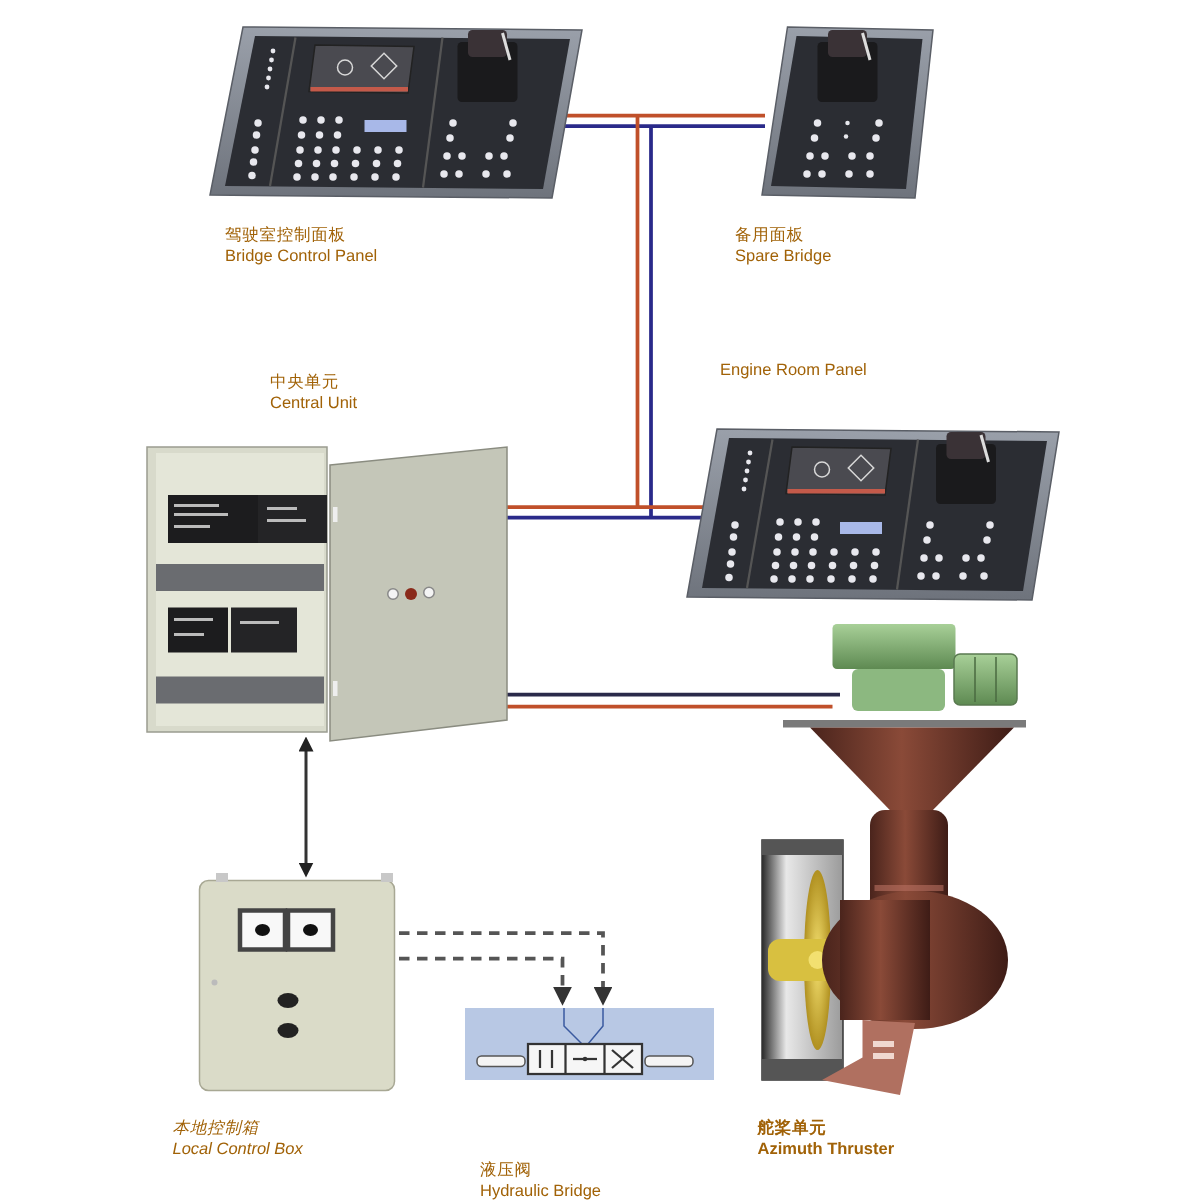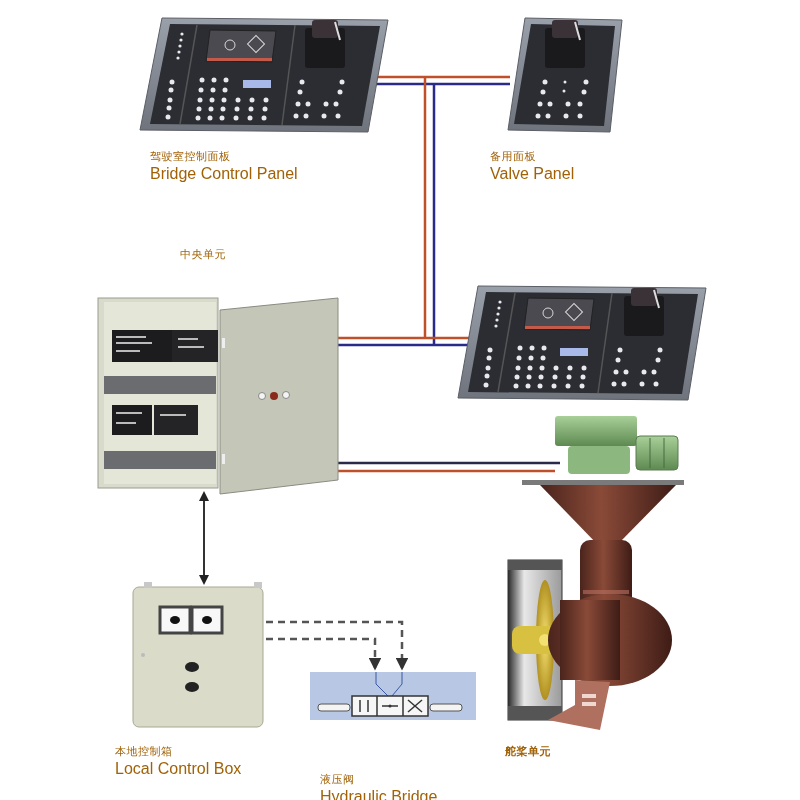--- a/index.html
+++ b/index.html
@@ -1,21 +1,21 @@
 <!DOCTYPE html>
 <html><head>
   <meta charset="utf-8">
   <style>
     * { box-sizing: border-box; margin: 0; padding: 0; }
     html, body { width: 800px; height: 800px; background: #ffffff; overflow: hidden; }
     body { position: relative; font-family: "DejaVu Sans", sans-serif; }
     #diagram { position: absolute; left: 0; top: 0; width: 800px; height: 800px; }
     .label { position: absolute; text-align: left; color: #a16207; line-height: 1.3; }
     .label .zh { font-size: 11px; display: block; letter-spacing: 0.5px; }
-    .label .en { font-size: 16px; display: block; font-family: "Liberation Sans", sans-serif; }
+    .label .en { font-size: 11px; display: block; font-family: "Liberation Sans", sans-serif; }
   </style>
 </head>
 <body>
 
 <svg id="diagram" viewBox="0 0 800 800" xmlns="http://www.w3.org/2000/svg">
   <defs>
     <linearGradient id="panelBezel" x1="0" y1="0" x2="0" y2="1">
       <stop offset="0" stop-color="#9aa0aa"></stop>
       <stop offset="1" stop-color="#6e737c"></stop>
     </linearGradient>
@@ -313,30 +313,33 @@
     <rect x="582" y="702" width="14" height="4" fill="#f0d8d0"></rect>
   </g>
 </svg>
 
 <div class="label" style="left:150px; top:150px; width:200px;">
   <span class="zh">驾驶室控制面板</span>
   <span class="en">Bridge Control Panel</span>
 </div>
 <div class="label" style="left:490px; top:150px; width:150px;">
   <span class="zh">备用面板</span>
-  <span class="en">Valve Panel</span>
+  <span class="en">Spare Bridge</span>
 </div>
 <div class="label" style="left:180px; top:248px; width:160px;">
   <span class="zh">中央单元</span>
+  <span class="en">Central Unit</span>
 </div>
 <div class="label" style="left:480px; top:240px; width:180px;">
-</div>
-<div class="label" style="left:115px; top:745px; width:160px;">
+  <span class="en">Engine Room Panel</span>
+</div>
+<div class="label" style="left:115px; top:745px; width:160px;font-style:italic;">
   <span class="zh">本地控制箱</span>
   <span class="en">Local Control Box</span>
 </div>
 <div class="label" style="left:320px; top:773px; width:160px;">
   <span class="zh">液压阀</span>
   <span class="en">Hydraulic Bridge</span>
 </div>
 <div class="label" style="left:505px; top:745px; width:170px;font-weight:bold;">
   <span class="zh">舵桨单元</span>
+  <span class="en">Azimuth Thruster</span>
 </div>
 
 </body></html>

